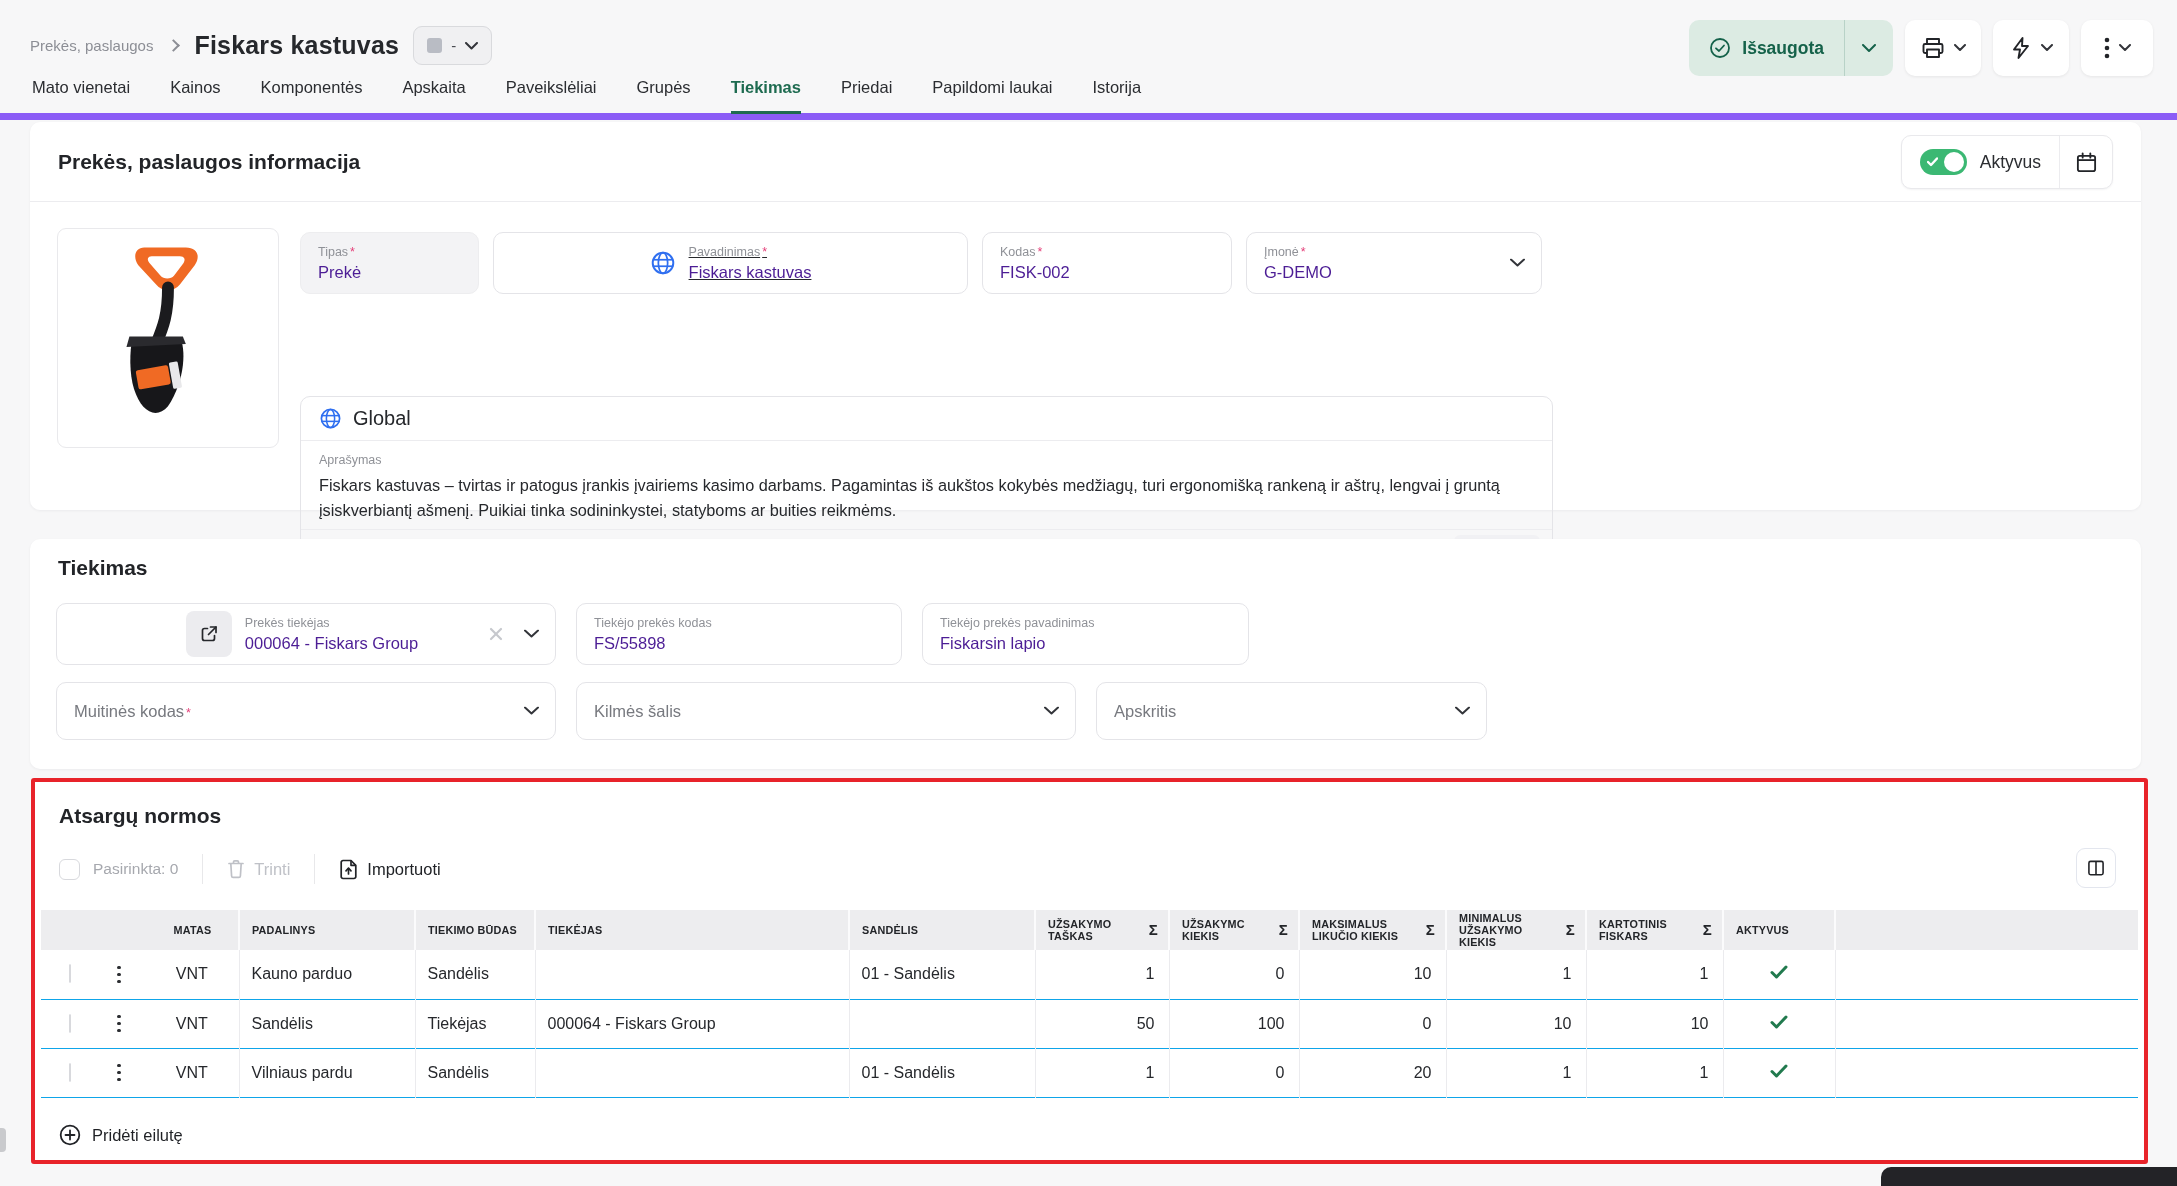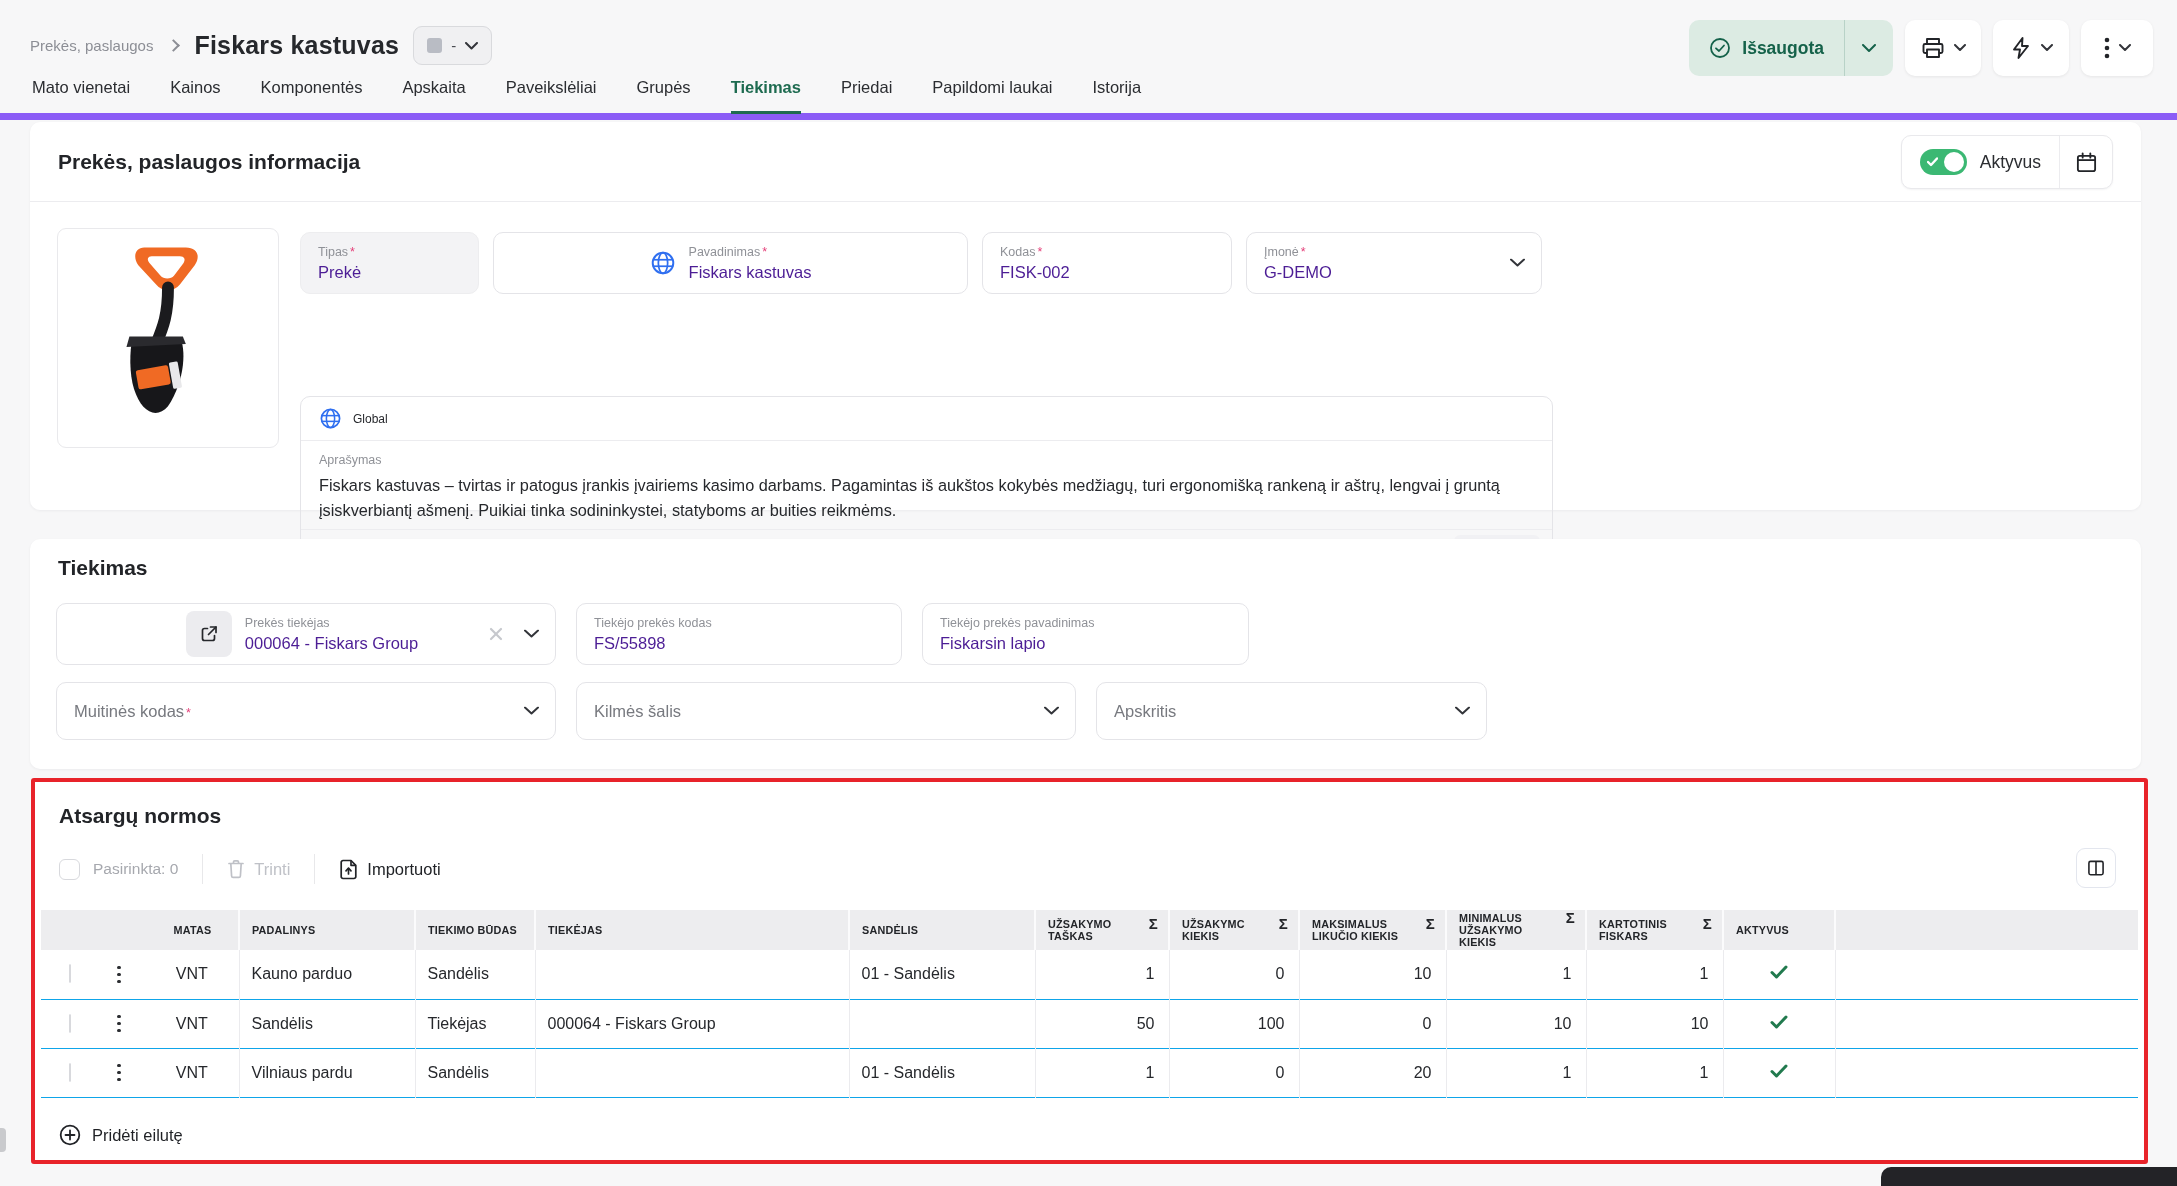--- a/index.html
+++ b/index.html
@@ -65,21 +65,21 @@
   .field.with-icon { flex-direction:row; align-items:center; gap:13px; }
   .field .chev-abs { position:absolute; right:16px; top:50%; transform:translateY(-50%); }
   .field .xclear { position:absolute; right:52px; top:50%; transform:translateY(-50%); cursor:pointer; }
   .f-tipas { width:179px; }
   .f-pavad { width:475px; }
   .f-kodas { width:250px; }
   .f-imone { width:296px; }
 
   .global-box { position:absolute; left:270px; top:194px; width:1253px; height:161px; border:1px solid #e4e4e8; border-radius:10px; }
   .global-head { height:44px; display:flex; align-items:center; gap:11px; padding:0 18px; border-bottom:1px solid #ececef; }
-  .global-label { font-size:12px; color:#26282c; }
+  .global-label { font-size:20px; color:#26282c; }
   .global-body { padding:9px 18px 6px; cursor:text; }
   .global-body .lbl { font-size:12.5px; color:#8f9197; }
   .desc-text { font-size:16.3px; color:#26282c; line-height:25px; margin-top:5px; }
   .global-foot { position:relative; border-top:1px solid #ececef; height:34px; display:flex; align-items:center; justify-content:flex-end; padding-right:12px; }
   .counter-badge { background:#f1f1f4; border-radius:6px; padding:4px 11px; font-size:13.5px; color:#3c3e44; }
   .resize-h { position:absolute; right:2px; bottom:2px; cursor:nwse-resize; }
 
   
   #card-supply { top:539px; height:230px; }
   #card-supply .card-title { position:absolute; left:28px; top:17px; }
@@ -104,21 +104,21 @@
   .tb-btn { display:flex; align-items:center; gap:9px; cursor:pointer; font-size:16.5px; }
   .tb-btn.disabled { color:#bfc1c7; cursor:default; }
   .tb-btn.dark { color:#212327; }
   .col-btn { position:absolute; right:4px; top:0; width:40px; height:40px; border:1px solid #e3e6ee; border-radius:9px; display:flex; align-items:center; justify-content:center; cursor:pointer; background:#fff; }
 
   .stock-table-wrap { position:absolute; left:6px; right:6px; top:128px; }
   table { border-collapse:collapse; table-layout:fixed; width:100%; }
   thead tr { height:40px; background:#ededef; }
   th { font-size:10.8px; font-weight:700; color:#232529; line-height:12px; text-align:left; padding:0 10px 0 12px; letter-spacing:.2px; }
   th.sep { border-left:2px solid #fbfbfc; }
-  .thx { display:flex; justify-content:space-between; gap:4px; }
+  .thx { display:flex; align-items:center; justify-content:space-between; gap:4px; }
   .sig { font-size:15px; font-weight:700; }
   tbody tr { height:49px; border-bottom:1px solid #0ea5e9; }
   td { font-size:16px; color:#26282c; padding:0 12px; white-space:nowrap; overflow:hidden; }
   td.sep { border-left:1px solid #ebebee; }
   td.center, th.center { text-align:center; }
   td.num { text-align:right; padding-right:14px; }
   td.c-check { text-align:center; padding:0; }
   td.c-check .cb { margin:0 auto; width:20px; height:20px; }
   .kebab-dots { display:flex; flex-direction:column; gap:3.5px; align-items:center; cursor:pointer; width:16px; }
   .kebab-dots i { width:3.5px; height:3.5px; border-radius:50%; background:#2b2d31; }
@@ -247,21 +247,21 @@
         <span class="lbl"><span>Tipas</span><span class="req">*</span></span>
         <span class="val">Prekė</span>
       </div>
       <div class="field with-icon f-pavad">
         <svg width="26" height="26" viewBox="0 0 24 24">
             <circle cx="12" cy="12" r="9.5" fill="none" stroke="#2f6ff0" stroke-width="1.8"></circle>
             <ellipse cx="12" cy="12" rx="4.3" ry="9.5" fill="none" stroke="#2f6ff0" stroke-width="1.6"></ellipse>
             <line x1="2.5" y1="9" x2="21.5" y2="9" stroke="#2f6ff0" stroke-width="1.6"></line>
             <line x1="2.5" y1="15" x2="21.5" y2="15" stroke="#2f6ff0" stroke-width="1.6"></line>
           </svg>
-        <span style="display:flex;flex-direction:column;">
+        <span style="display:flex;flex-direction:column;text-decoration:underline;">
           <span class="lbl"><span>Pavadinimas</span><span class="req">*</span></span>
           <span class="val">Fiskars kastuvas</span>
         </span>
       </div>
       <div class="field f-kodas">
         <span class="lbl"><span>Kodas</span><span class="req">*</span></span>
         <span class="val">FISK-002</span>
       </div>
       <div class="field f-imone">
         <span class="lbl"><span>Įmonė</span><span class="req">*</span></span>

